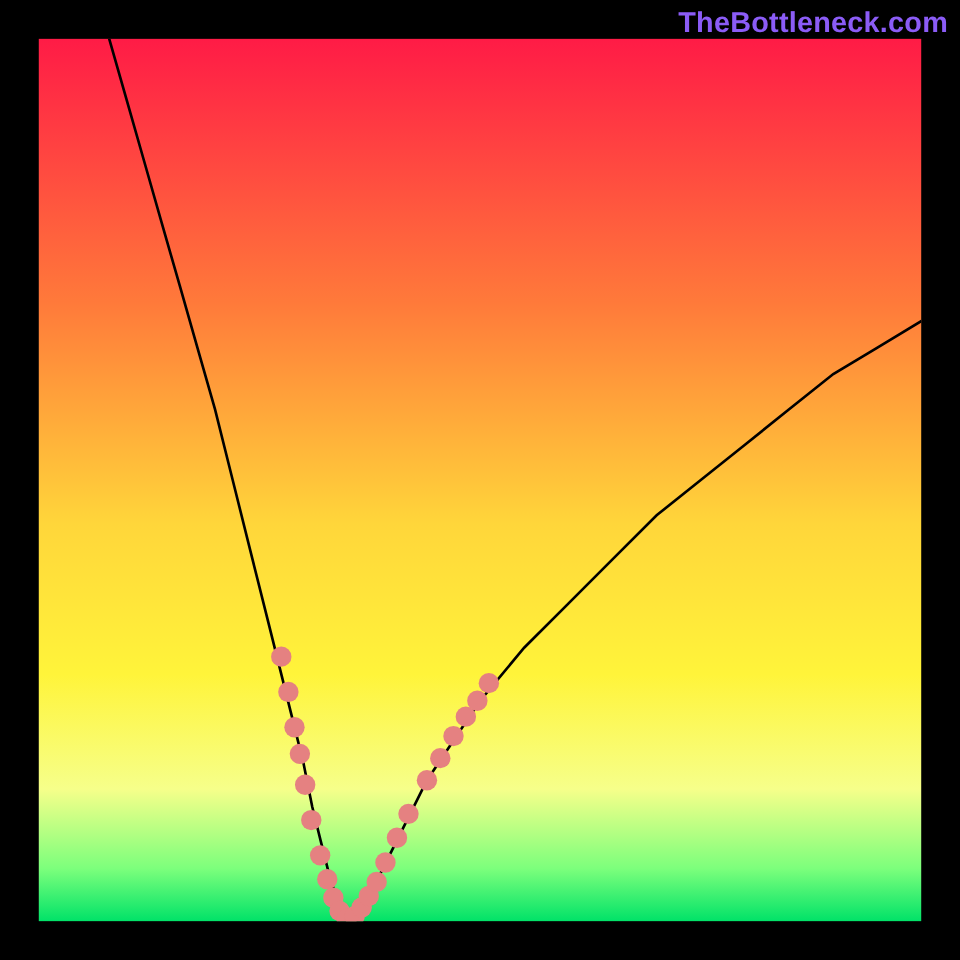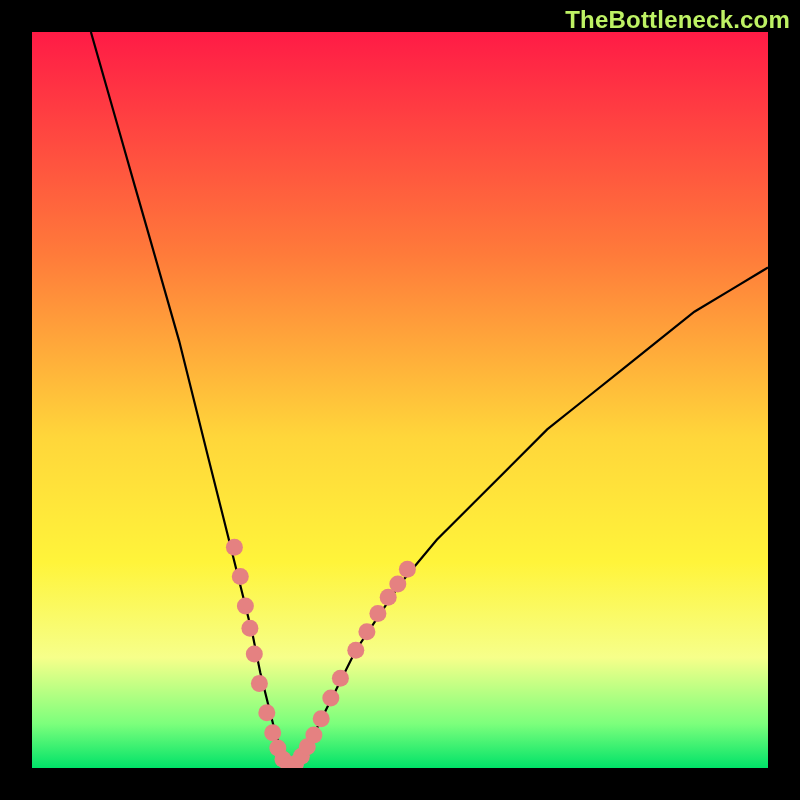--- a/index.html
+++ b/index.html
@@ -40,21 +40,21 @@
     top: 0;
     width: 100%;
     height: 100%;
   }
   .watermark {
     position: absolute;
     top: 6px;
     right: 10px;
     font-size: 24px;
     font-weight: 600;
-    color: #bef264;
+    color: #8b5cf6;
     letter-spacing: 0.2px;
     user-select: none;
   }
 </style>
 </head>
 <body>
 
 <div class="frame">
 
   <div class="watermark">TheBottleneck.com</div>

